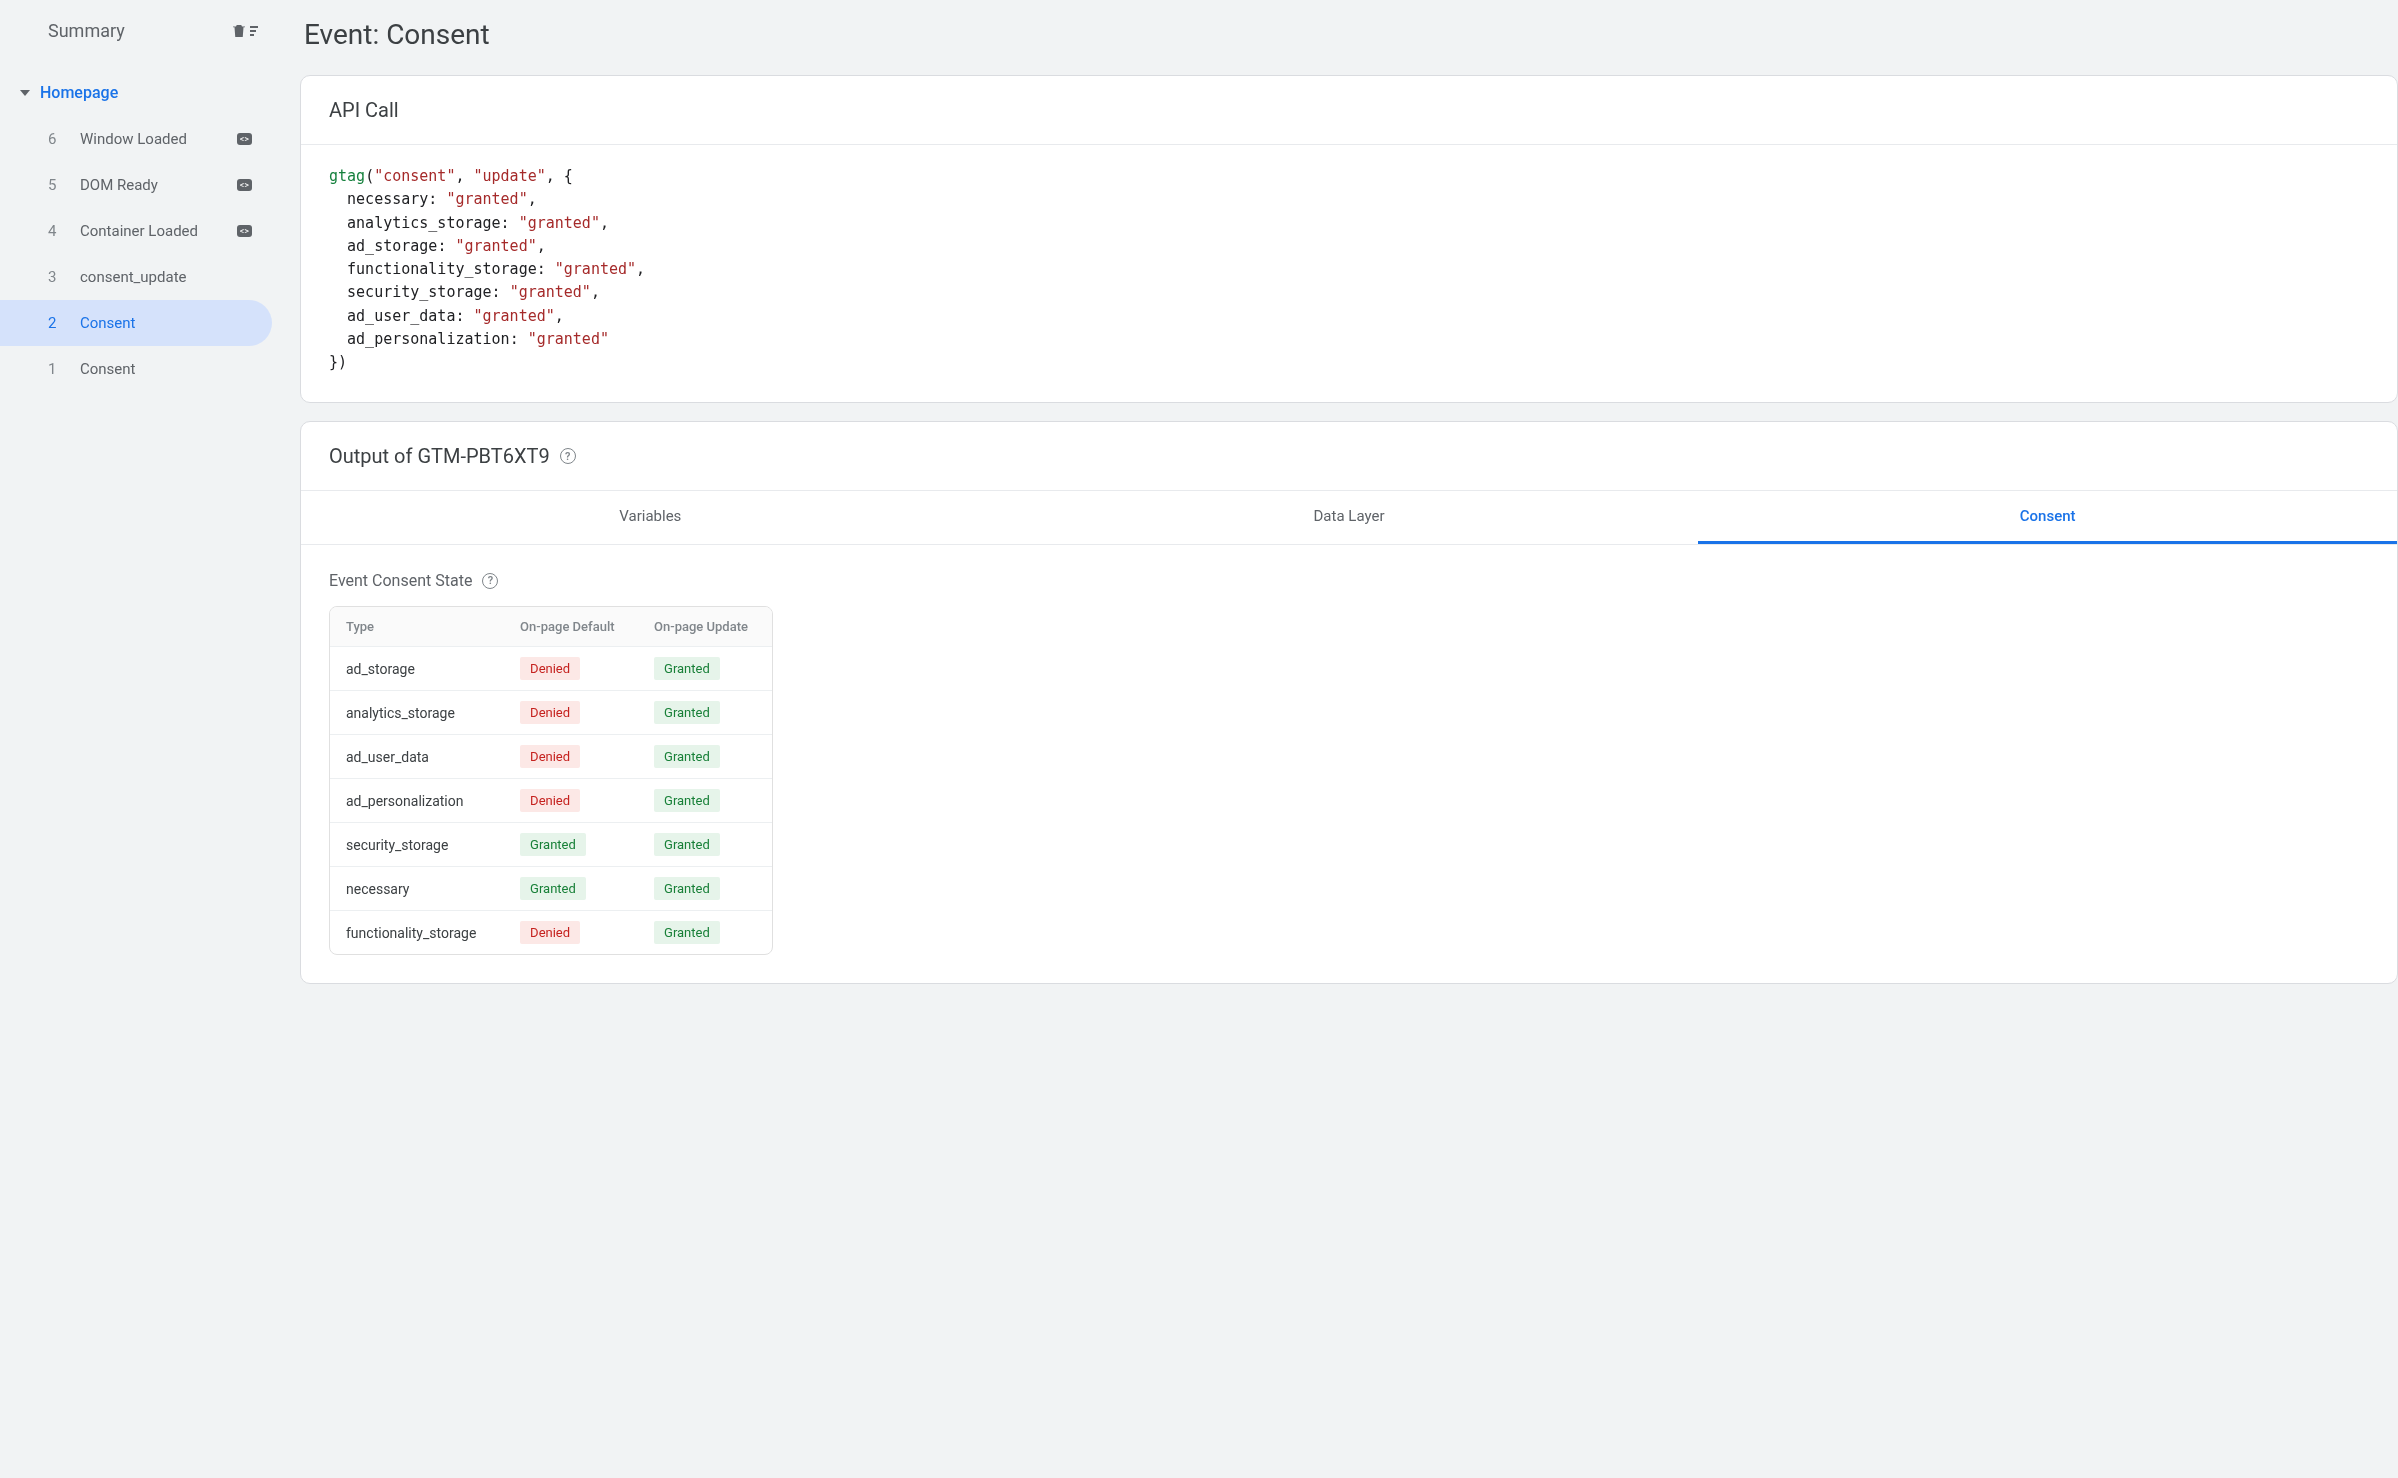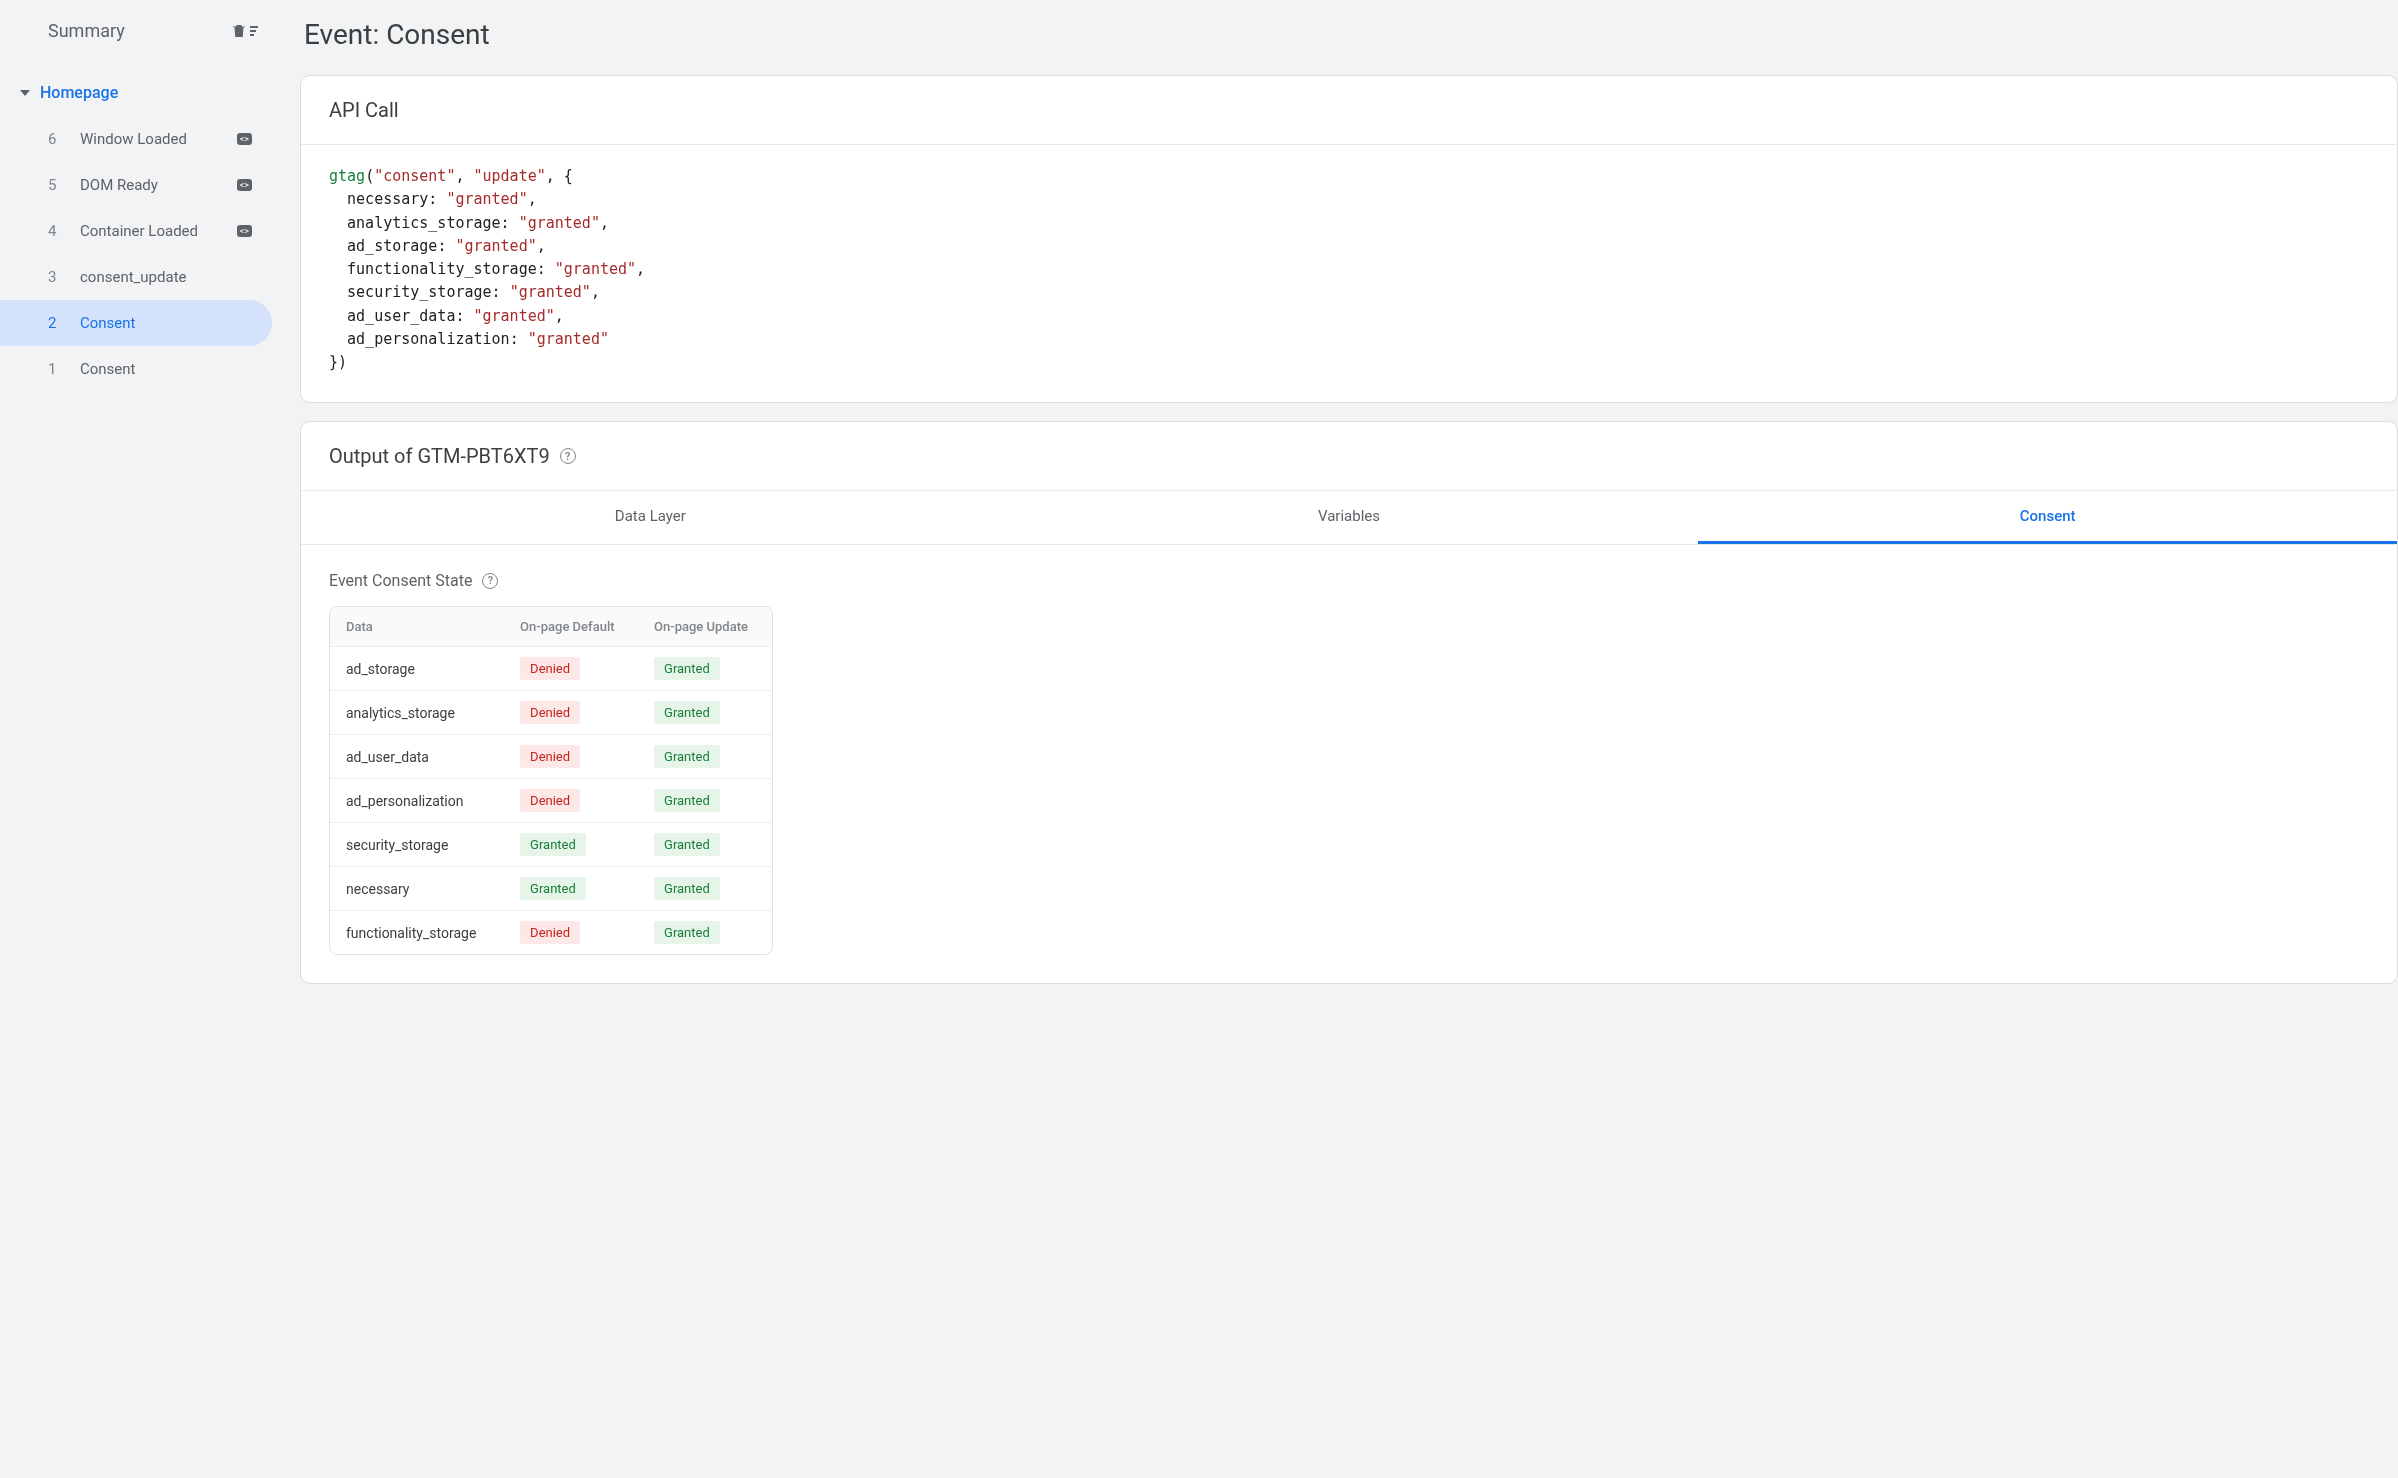--- a/index.html
+++ b/index.html
@@ -254,33 +254,33 @@
   <span class="tok-key">ad_personalization</span>: <span class="tok-str">"granted"</span>
 })</div>
     </div>
 
     <div class="card">
       <div class="card-header">
         <span>Output of GTM-PBT6XT9</span>
         <span class="help-circle">?</span>
       </div>
       <div class="tabs" id="tabs">
+          <div class="tab">Variables</div>
           <div class="tab">Data Layer</div>
-          <div class="tab">Variables</div>
           <div class="tab active">Consent</div>
         </div>
 
       <div class="section-subhead">
         <span>Event Consent State</span>
         <span class="help-circle">?</span>
       </div>
 
       <div class="consent-table">
         <div class="ct-head">
-          <div>Data</div>
+          <div>Type</div>
           <div>On-page Default</div>
           <div>On-page Update</div>
         </div>
         <div id="consent-rows">
             <div class="ct-row">
               <div>ad_storage</div>
               <div><span class="pill denied">Denied</span></div>
               <div><span class="pill granted">Granted</span></div>
             </div>
             <div class="ct-row">

